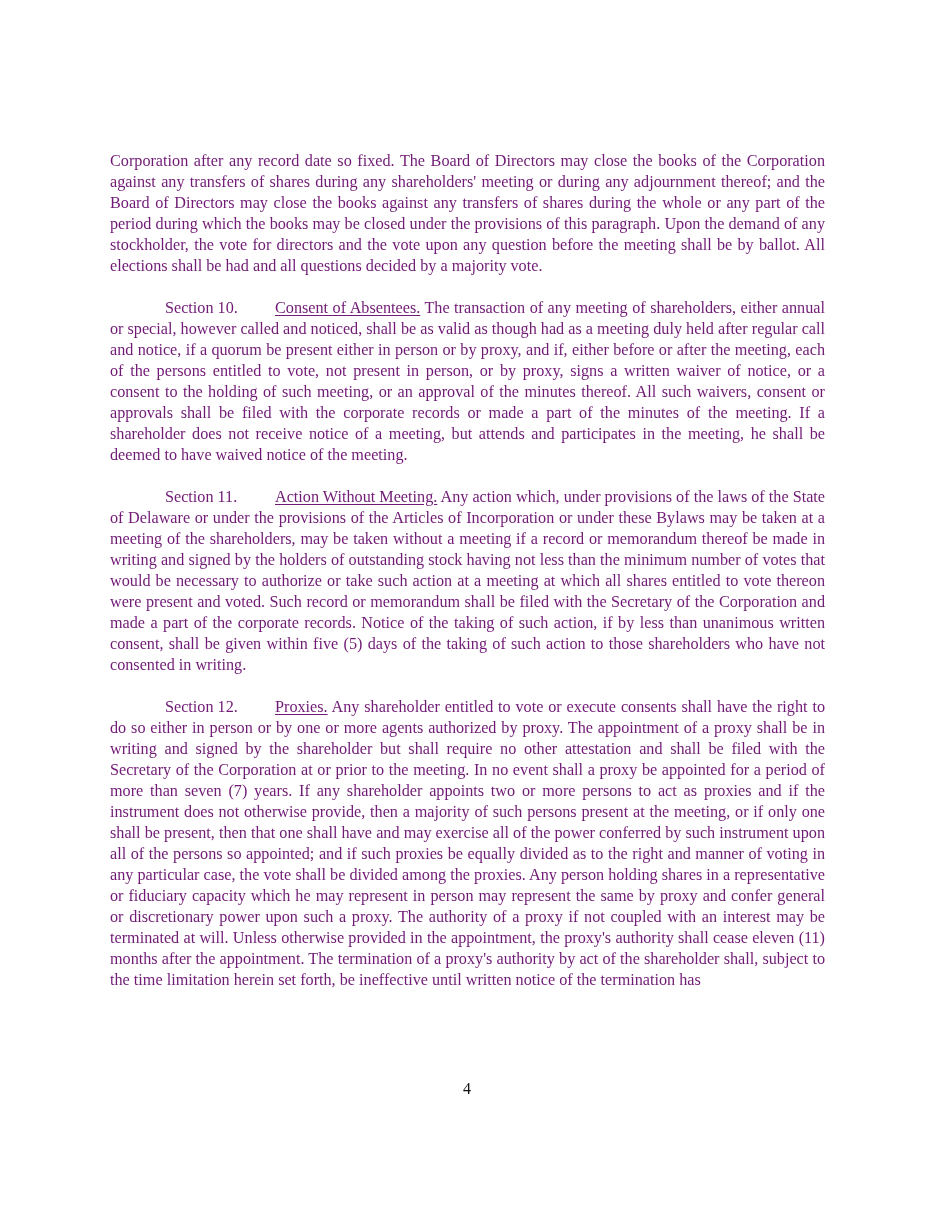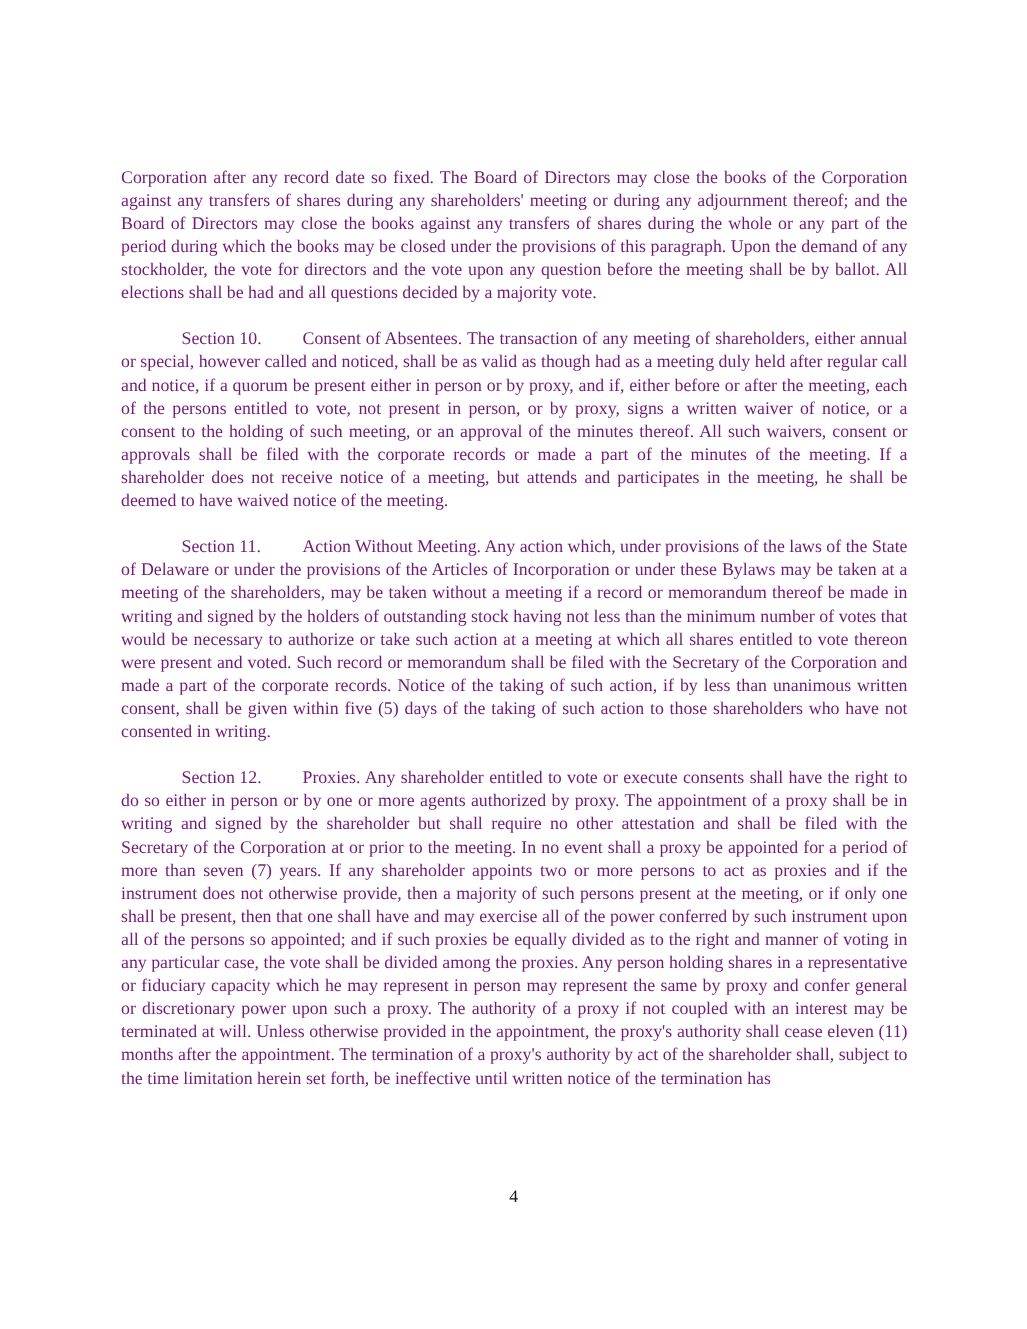--- a/index.html
+++ b/index.html
@@ -6,21 +6,21 @@
     body { width: 934px; height: 1208px; position: relative; overflow: hidden; }
     .page {
       position: absolute; left: 110px; top: 111px; width: 715px;
       font-family: "Liberation Serif", "DejaVu Serif", serif;
       font-size: 16.2px; line-height: 21px; color: #701a75;
       text-align: justify;
       margin-top: 40px;
     }
     .para { margin: 0 0 21px 0; }
     .para.indent .sec { display: inline-block; margin-left: 55px; width: 110px; }
-    .title { text-underline-offset: 2px; }
+    .title { text-decoration: underline; text-underline-offset: 2px; }
     .pagenum {
       position: absolute; top: 1080px; left: 0; width: 934px; text-align: center;
       font-family: "Liberation Serif", "DejaVu Serif", serif; font-size: 16px; color: #111;
     }
   </style>
 </head>
 <body>
 
 <div class="page">
   <p class="para"><span>Corporation after any record date so fixed.   The Board of Directors may close the books of the Corporation against any transfers of shares during any shareholders' meeting or during any adjournment thereof; and the Board of Directors may close the books against any transfers of shares during the whole or any part of the period during which the books may be closed under the provisions of this paragraph.   Upon the demand of any stockholder, the vote for directors and the vote upon any question before the meeting shall be by ballot.   All elections shall be had and all questions decided by a majority vote.</span></p>

